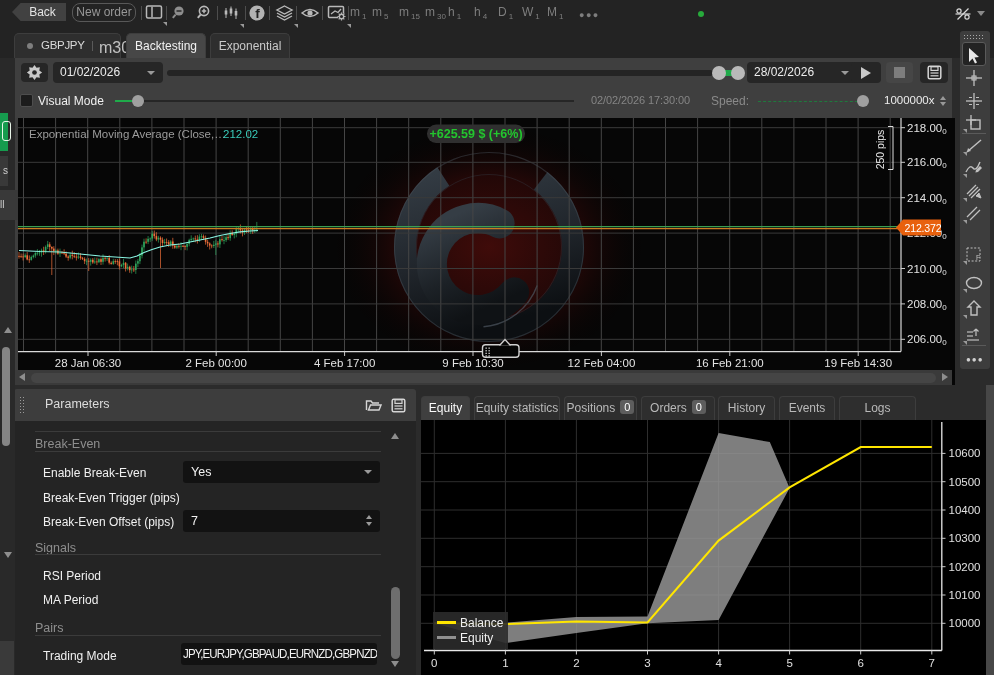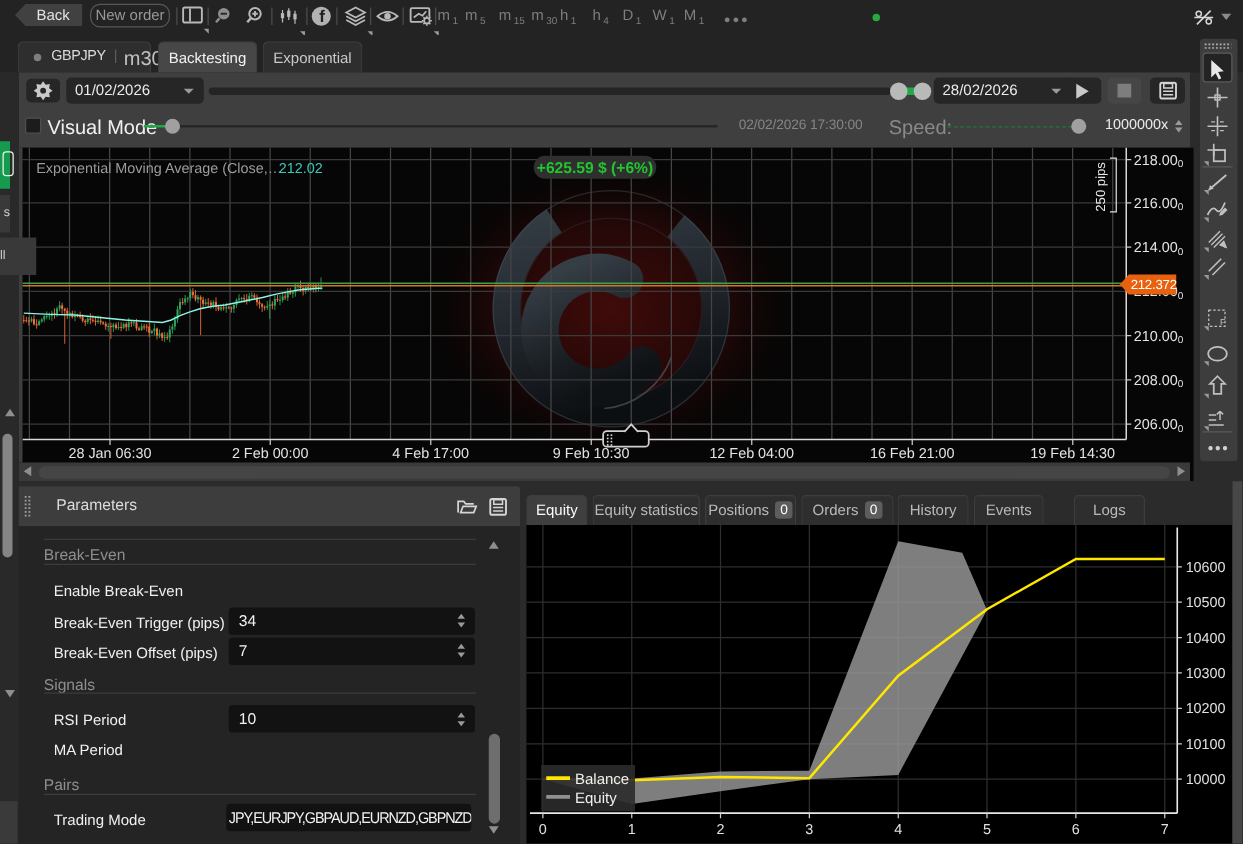--- a/index.html
+++ b/index.html
@@ -19,21 +19,21 @@
 #pcticon{position:absolute;left:955px;top:7px}
 #accarr{position:absolute;left:977px;top:11px;border-left:4.5px solid transparent;border-right:4.5px solid transparent;border-top:5px solid #8a8a8a}
 
 #tabrow{position:absolute;left:0;top:28px;width:994px;height:30px;background:#232323}
 .dtab{position:absolute;top:5px;height:25px;background:#2e2e2e;border:1px solid #3d3d3d;border-bottom:none;border-radius:5px 5px 0 0;color:#c9c9c9;font-size:12px;text-align:center}
 .dtab.active{background:#474747;color:#f2f2f2}
 
 #ctrl{position:absolute;left:15px;top:58px;width:937px;height:60px;background:#3f3f3f}
 .btn{position:absolute;background:#262626;border-radius:4px}
 .dd2{position:absolute;border-left:4px solid transparent;border-right:4px solid transparent;border-top:4.5px solid #9a9a9a}
-#vmlbl,#speedlbl{position:absolute;font-size:16px}
+#vmlbl,#speedlbl{position:absolute;font-size:12px}
 .circle{position:absolute;border-radius:50%;background:#b9b9b9}
 
 #leftcol{position:absolute;left:0;top:58px;width:15px;height:617px;background:#292929;z-index:3}
 #hsb{position:absolute;left:15px;top:370px;width:937px;height:15px;background:#3a3a3a}
 #hsb .thumb{position:absolute;left:16px;top:2.5px;width:905px;height:10px;background:#454545;border-radius:5px}
 
 #rtbbg{position:absolute;left:960px;top:31px;width:30px;height:338px;background:#3d3d3d;border-radius:3px}
 
 #bottom{position:absolute;left:0;top:385px;width:994px;height:290px;background:#2b2b2b}
 #params{position:absolute;left:14px;top:389px;width:402px;height:286px}
@@ -157,21 +157,21 @@
         <span style="position:absolute;left:84px;top:5px;color:#c0c0c0;font-size:16px">m30</span>
       </div>
  <div class="dtab active" style="left:126px;width:80px;line-height:24px">Backtesting</div>
  <div class="dtab" style="left:210px;width:80px;line-height:24px">Exponential</div>
 </div>
 <div id="leftcol">
  <div style="position:absolute;left:0;top:55px;width:8px;height:38px;background:#169b4e">
         <div style="position:absolute;left:2px;top:8px;width:9px;height:20px;border:1.4px solid #e8f5e8;border-radius:3px"></div>
       </div>
  <div style="position:absolute;left:0;top:98px;width:8px;height:30px;background:#393939;color:#d0d0d0;font-size:10px;text-align:right;line-height:30px">s</div>
- <div style="position:absolute;left:0;top:132px;width:29px;height:30px;background:#393939;color:#d0d0d0;font-size:10px;line-height:30px">ll</div>
+ <div style="position:absolute;left:0;top:132px;width:18px;height:30px;background:#393939;color:#d0d0d0;font-size:10px;line-height:30px">ll</div>
  <div style="position:absolute;left:4px;top:269px;border-left:4px solid transparent;border-right:4px solid transparent;border-bottom:6px solid #8e8e8e"></div>
  <div style="position:absolute;left:2px;top:289px;width:8px;height:99px;background:#858585;border-radius:4px"></div>
  <div style="position:absolute;left:4px;top:494px;border-left:4px solid transparent;border-right:4px solid transparent;border-top:6px solid #8e8e8e"></div>
  <div style="position:absolute;left:0;top:583px;width:14px;height:34px;background:#3a3a3a"></div>
 </div>
 <div id="ctrl">
  <div class="btn" style="left:6px;top:5px;width:27px;height:19px"><svg width="17" height="17" viewBox="0 0 17 17" style="margin:1px 5px">
           <polygon points="16.10,8.50 13.30,10.49 13.87,13.87 10.49,13.30 8.50,16.10 6.51,13.30 3.13,13.87 3.70,10.49 0.90,8.50 3.70,6.51 3.13,3.13 6.51,3.70 8.50,0.90 10.49,3.70 13.87,3.13 13.30,6.51" fill="#c9c9c9"></polygon>
           <circle cx="8.5" cy="8.5" r="2.3400000000000003" fill="#262626"></circle>
         </svg></div>
@@ -658,55 +658,48 @@
           <rect x="4" y="1.8" width="7" height="3.6" fill="none" stroke="#d5d5d5" stroke-width="1.2"></rect>
           <line x1="3.5" y1="8" x2="11.5" y2="8" stroke="#d5d5d5" stroke-width="1.2"></line>
           <line x1="3.5" y1="10.8" x2="11.5" y2="10.8" stroke="#d5d5d5" stroke-width="1.2"></line>
         </svg>
 </div>
 <div class="pbody">
  <div class="sline" style="top:10px"></div>
  <div class="sect" style="top:16px">Break-Even</div>
  <div class="sline" style="top:29.5px"></div>
  <div class="plabel" style="top:45px">Enable Break-Even</div>
+        <div class="pinput" style="top:40px">Yes<span class="ddarr"></span></div>
  <div class="plabel" style="top:69.5px">Break-Even Trigger (pips)</div>
-        <div class="pinput" style="top:64.5px">34<span class="spin">
-            <span class="su"></span>
-            <span class="sd"></span>
-          </span></div>
  <div class="plabel" style="top:93.5px">Break-Even Offset (pips)</div>
         <div class="pinput" style="top:88.5px">7<span class="spin">
             <span class="su"></span>
             <span class="sd"></span>
           </span></div>
  <div class="sect" style="top:120px">Signals</div>
  <div class="sline" style="top:133px"></div>
  <div class="plabel" style="top:148px">RSI Period</div>
-        <div class="pinput" style="top:143px">10<span class="spin">
-            <span class="su"></span>
-            <span class="sd"></span>
-          </span></div>
  <div class="plabel" style="top:172px">MA Period</div>
  <div class="sect" style="top:200px">Pairs</div>
  <div class="sline" style="top:213.5px"></div>
  <div class="plabel" style="top:228px">Trading Mode</div>
         <div class="pinput tp" style="top:222px"><span class="tpt">JPY,EURJPY,GBPAUD,EURNZD,GBPNZD</span></div>
  <div class="psb-up"></div>
         <div class="psb-th"></div>
         <div class="psb-dn"></div>
 </div>
 </div>
 <div class="etabs">
 <div class="etab active" style="left:0;width:49px">Equity</div>
 <div class="etab" style="left:53px;width:86px">Equity statistics</div>
 <div class="etab" style="left:143px;width:73px">Positions<span class="badge">0</span></div>
 <div class="etab" style="left:220px;width:74px">Orders<span class="badge">0</span></div>
 <div class="etab" style="left:297px;width:57px">History</div>
 <div class="etab" style="left:358px;width:56px">Events</div>
-<div class="etab" style="left:438px;width:57px">Logs</div>
+<div class="etab" style="left:418px;width:77px">Logs</div>
 </div>
 <svg width="565" height="255" style="position:absolute;left:421px;top:420px">
 <rect width="565" height="255" fill="#000"></rect>
 <line x1="13.3" y1="0" x2="13.3" y2="230.5" stroke="#2e2e2e" stroke-width="1"></line>
       <line x1="84.4" y1="0" x2="84.4" y2="230.5" stroke="#2e2e2e" stroke-width="1"></line>
       <line x1="155.4" y1="0" x2="155.4" y2="230.5" stroke="#2e2e2e" stroke-width="1"></line>
       <line x1="226.5" y1="0" x2="226.5" y2="230.5" stroke="#2e2e2e" stroke-width="1"></line>
       <line x1="297.6" y1="0" x2="297.6" y2="230.5" stroke="#2e2e2e" stroke-width="1"></line>
       <line x1="368.6" y1="0" x2="368.6" y2="230.5" stroke="#2e2e2e" stroke-width="1"></line>
       <line x1="439.7" y1="0" x2="439.7" y2="230.5" stroke="#2e2e2e" stroke-width="1"></line>

